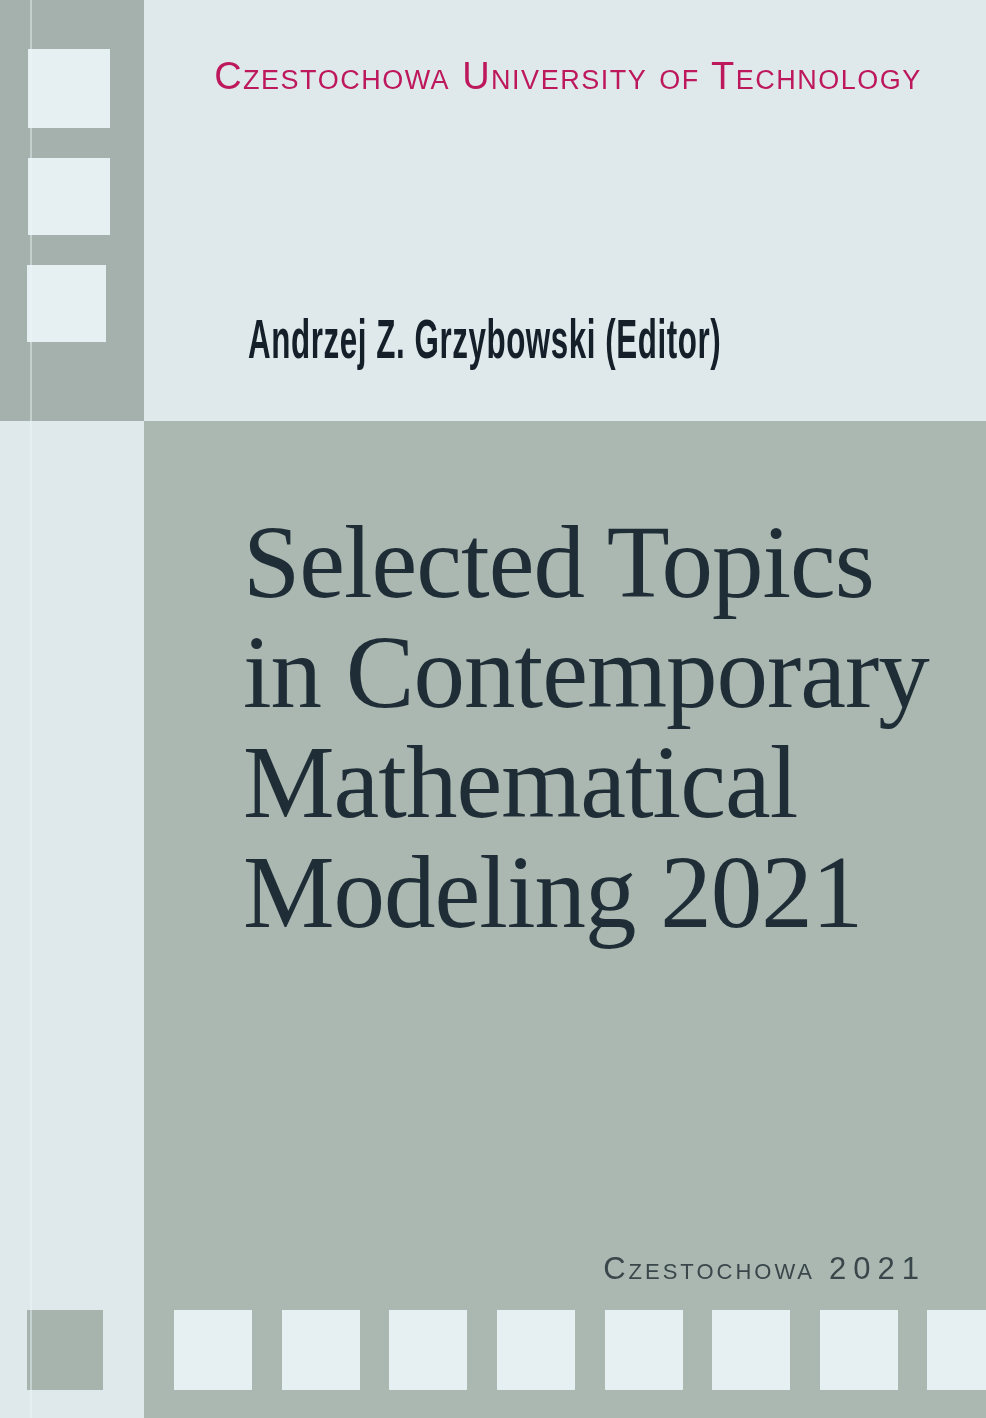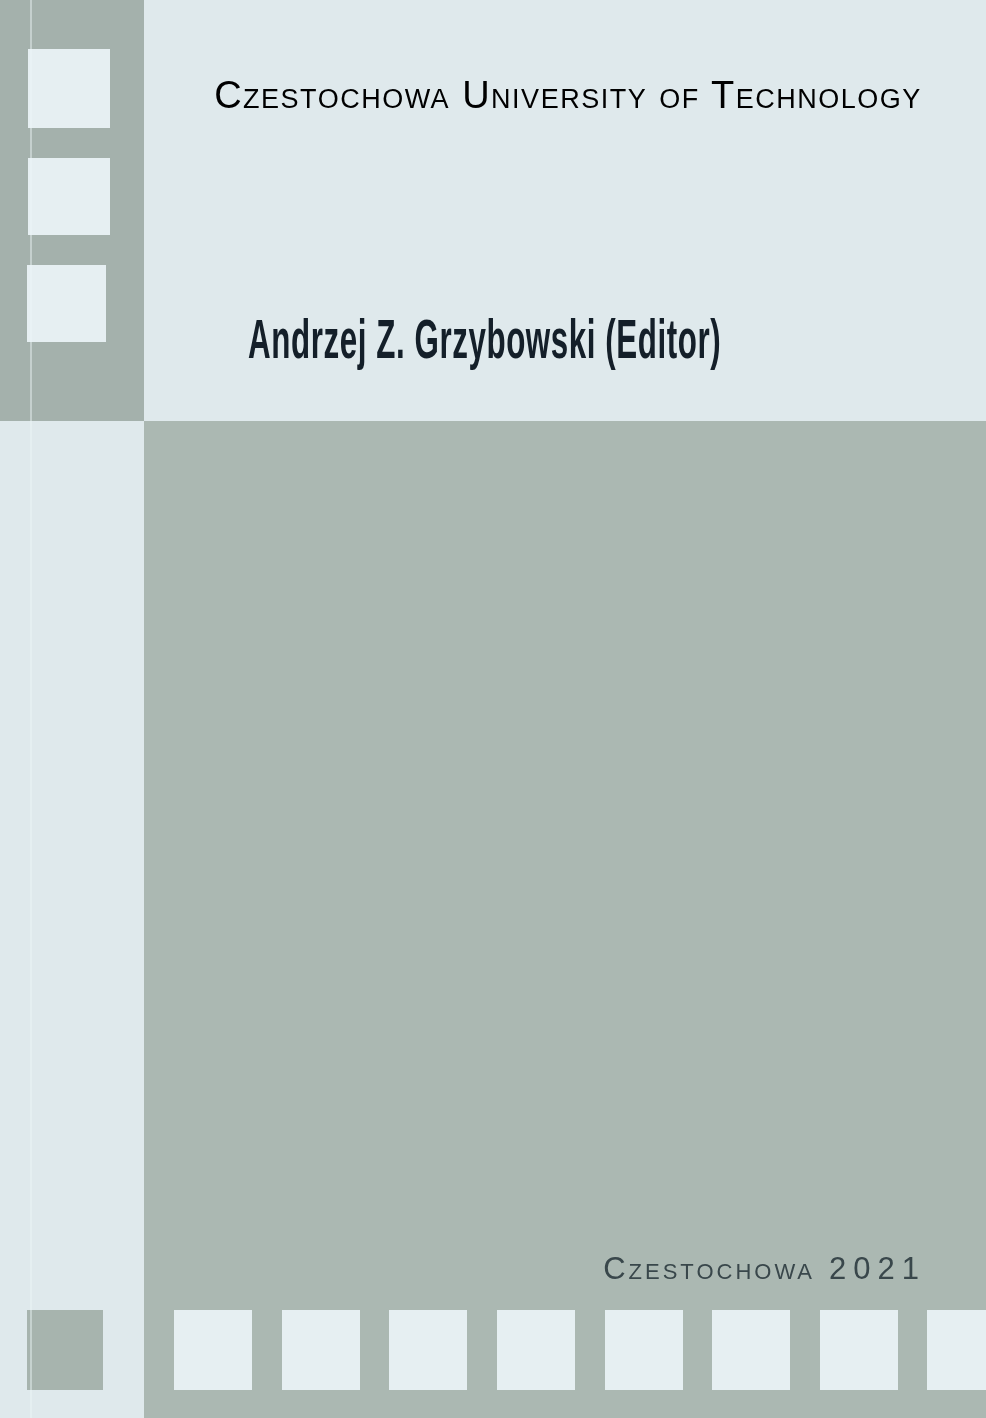--- a/index.html
+++ b/index.html
@@ -27,23 +27,22 @@
     position:absolute;left:30px;top:0;width:2px;height:1418px;
     background:rgba(238,246,248,0.45);
   }
   
   .publisher{
     position:absolute;left:150px;top:55px;width:836px;
     text-align:center;
     font-variant:small-caps;
     font-size:38px;
     letter-spacing:1.5px;
-    color:#000000;
+    color:#be185d;
     white-space:nowrap;
-    margin-top:19px;
   }
   .author{
     position:absolute;left:248px;top:306px;
     font-size:56px;font-weight:bold;
     letter-spacing:1px;
     color:#141f29;
     transform:scaleX(0.56);
     transform-origin:left top;
     white-space:nowrap;
   }
@@ -89,18 +88,24 @@
   <div class="sq" style="left:927px;top:1310px;width:78px;height:80px;"></div>
 
   <div class="sq-inv" style="left:27px;top:1310px;width:76px;height:80px;"></div>
 
   <div class="crease"></div>
 
   <div class="publisher">Czestochowa University of Technology</div>
 
   <div class="author">Andrzej Z. Grzybowski (Editor)</div>
 
+  <div class="title">
+    <div>Selected Topics</div>
+    <div>in Contemporary</div>
+    <div>Mathematical</div>
+    <div>Modeling 2021</div>
+  </div>
 
   <div class="imprint">
     <span>Czestochowa</span><span class="year">2021</span>
   </div>
 
 </div>
 
 </body></html>

